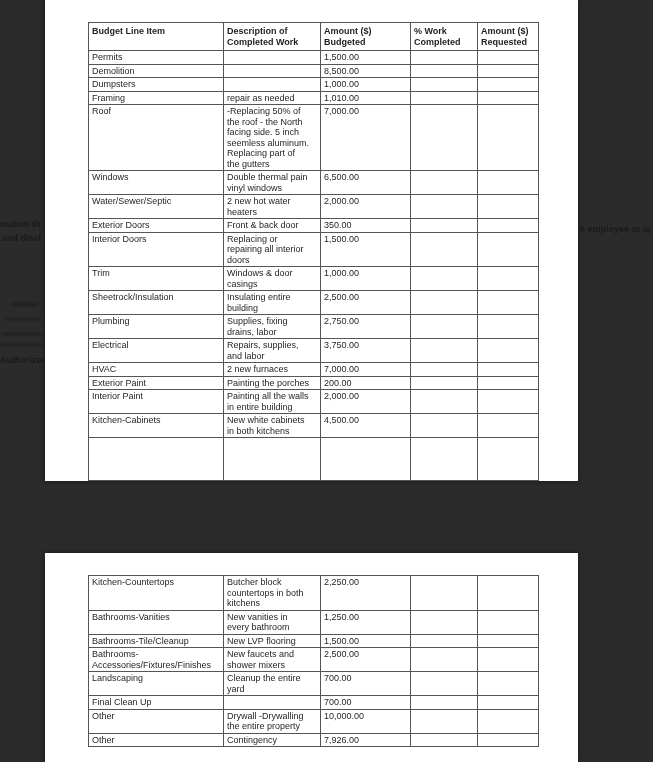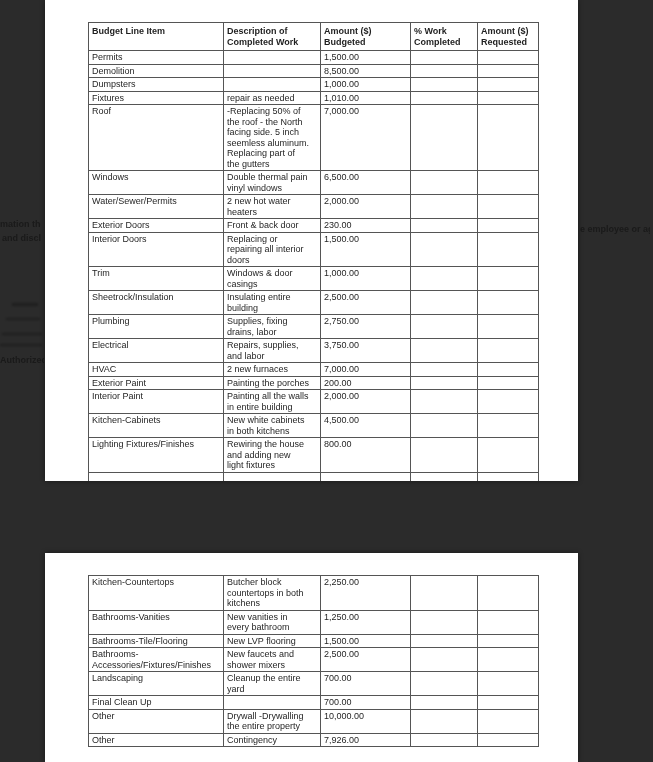--- a/index.html
+++ b/index.html
@@ -124,21 +124,21 @@
             <td></td>
           </tr>
           <tr>
             <td>Dumpsters</td>
             <td></td>
             <td>1,000.00</td>
             <td></td>
             <td></td>
           </tr>
           <tr>
-            <td>Fixtures</td>
+            <td>Framing</td>
             <td>repair as needed</td>
             <td>1,010.00</td>
             <td></td>
             <td></td>
           </tr>
           <tr>
             <td>Roof</td>
             <td>-Replacing 50% of
 the roof - the North
 facing side. 5 inch
@@ -151,31 +151,31 @@
           </tr>
           <tr>
             <td>Windows</td>
             <td>Double thermal pain
 vinyl windows</td>
             <td>6,500.00</td>
             <td></td>
             <td></td>
           </tr>
           <tr>
-            <td>Water/Sewer/Permits</td>
+            <td>Water/Sewer/Septic</td>
             <td>2 new hot water
 heaters</td>
             <td>2,000.00</td>
             <td></td>
             <td></td>
           </tr>
           <tr>
             <td>Exterior Doors</td>
             <td>Front &amp; back door</td>
-            <td>230.00</td>
+            <td>350.00</td>
             <td></td>
             <td></td>
           </tr>
           <tr>
             <td>Interior Doors</td>
             <td>Replacing or
 repairing all interior
 doors</td>
             <td>1,500.00</td>
             <td></td>
@@ -233,29 +233,20 @@
 in entire building</td>
             <td>2,000.00</td>
             <td></td>
             <td></td>
           </tr>
           <tr>
             <td>Kitchen-Cabinets</td>
             <td>New white cabinets
 in both kitchens</td>
             <td>4,500.00</td>
-            <td></td>
-            <td></td>
-          </tr>
-          <tr>
-            <td>Lighting Fixtures/Finishes</td>
-            <td>Rewiring the house
-and adding new
-light fixtures</td>
-            <td>800.00</td>
             <td></td>
             <td></td>
           </tr>
           <tr>
             <td></td>
             <td></td>
             <td></td>
             <td></td>
             <td></td>
           </tr>
@@ -284,21 +275,21 @@
           </tr>
           <tr>
             <td>Bathrooms-Vanities</td>
             <td>New vanities in
 every bathroom</td>
             <td>1,250.00</td>
             <td></td>
             <td></td>
           </tr>
           <tr>
-            <td>Bathrooms-Tile/Flooring</td>
+            <td>Bathrooms-Tile/Cleanup</td>
             <td>New LVP flooring</td>
             <td>1,500.00</td>
             <td></td>
             <td></td>
           </tr>
           <tr>
             <td>Bathrooms-
 Accessories/Fixtures/Finishes</td>
             <td>New faucets and
 shower mixers</td>

